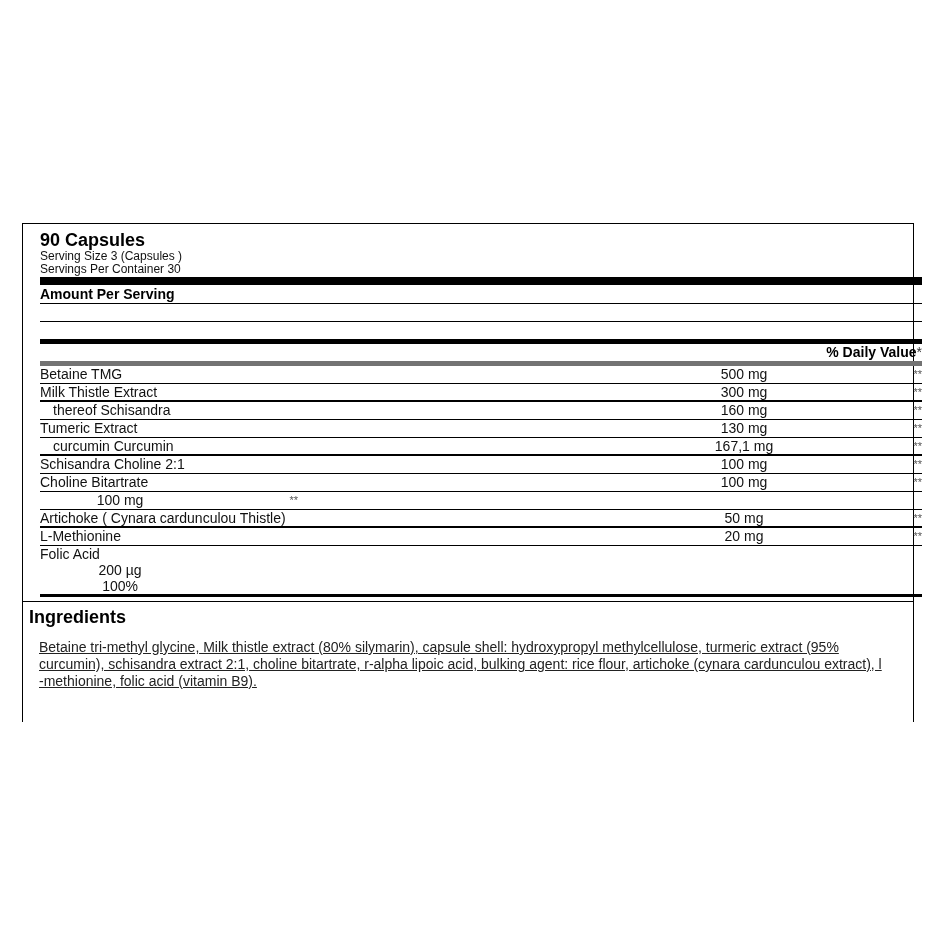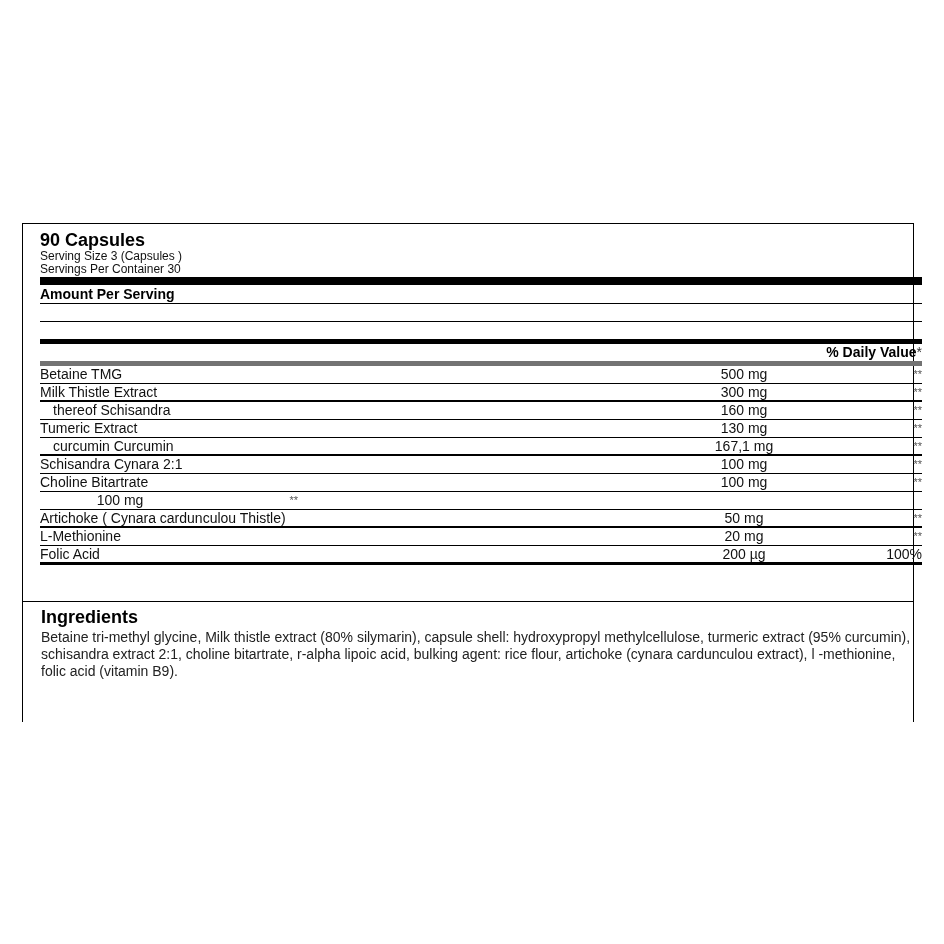--- a/index.html
+++ b/index.html
@@ -79,52 +79,53 @@
       color: #333;
     }
     .row {
       display: flex;
       font-size: 14px;
       line-height: 17px;
       border-bottom: 1px solid #000;
       color: #111;
     }
     .row.thick { border-bottom-width: 2px; line-height: 16px; }
-    .row.last { border-bottom-width: 3px; line-height: 16px; }
+    .row.last { border-bottom-width: 3px; line-height: 16px; flex-direction: column; }
     .row .name { flex: 1; }
     .row .name.indent { padding-left: 13px; }
     .row .amount { width: 160px; text-align: center; }
     .row .dv { width: 98px; text-align: right; }
     .row .dv.stars { font-size: 11px; color: #555; }
     .divider {
       position: absolute;
       left: 0;
       top: 377px;
       width: 890px;
       height: 1px;
       background: #000;
     }
     .ingredients {
       position: absolute;
-      left: 18px;
+      left: 6px;
       top: 381px;
       width: 870px;
     }
     .ingredients h2 {
       margin: 0;
       font-size: 18px;
       font-weight: bold;
       line-height: 24px;
       color: #000;
     }
     .ingredients p {
-      margin: 0;
+      margin: 10px;
       font-size: 14px;
       line-height: 17px;
       color: #222;
+      text-decoration: underline;
     }
   </style>
 </head>
 <body>
 
 <div class="label-box">
   <div class="facts">
     <div class="title">90 Capsules</div>
     <div class="sub">Serving Size 3  (Capsules )</div>
     <div class="sub">Servings Per Container 30</div>
@@ -153,21 +154,21 @@
       <span class="name">Tumeric Extract</span>
       <span class="amount">130 mg</span>
       <span class="dv stars">**</span>
     </div>
     <div class="row thick">
       <span class="name indent">curcumin Curcumin</span>
       <span class="amount">167,1 mg</span>
       <span class="dv stars">**</span>
     </div>
     <div class="row">
-      <span class="name">Schisandra Cynara 2:1</span>
+      <span class="name">Schisandra Choline 2:1</span>
       <span class="amount">100 mg</span>
       <span class="dv stars">**</span>
     </div>
     <div class="row">
       <span class="name">Choline Bitartrate</span>
       <span class="amount">100 mg</span>
       <span class="dv stars">**</span>
     </div>
     <div class="row">
       <span class="amount">100 mg</span>

